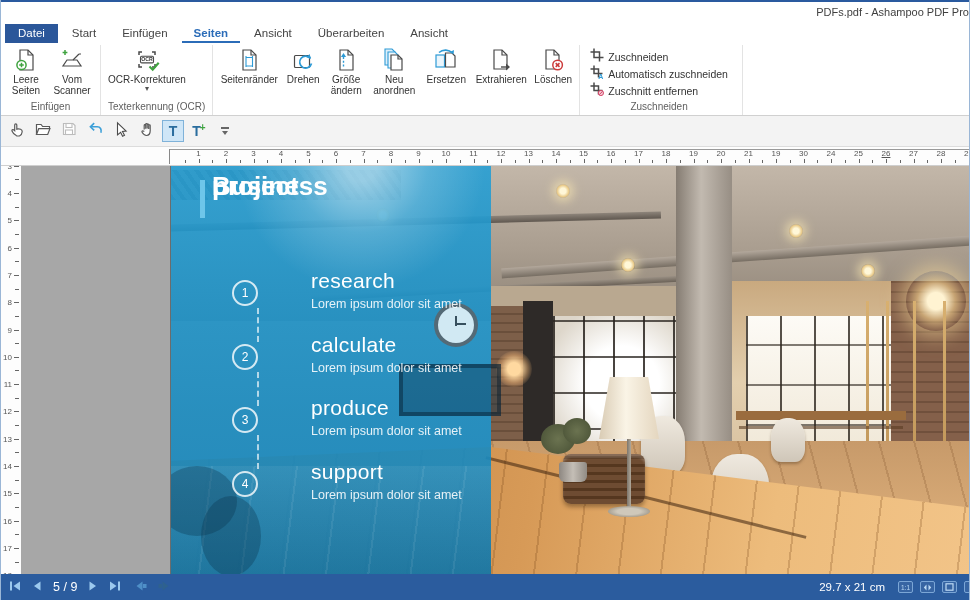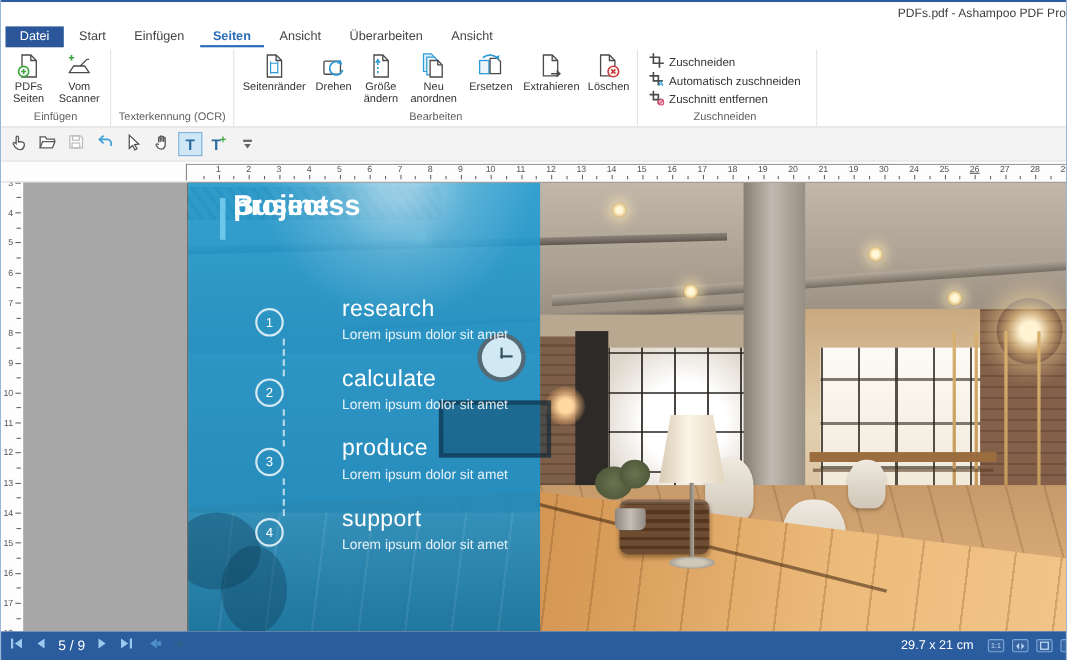--- a/index.html
+++ b/index.html
@@ -192,38 +192,50 @@
       <div class="rgroup-items">
         <div class="rbtn" style="width:40px">
           <span>
             <svg width="26" height="26" viewBox="0 0 26 26" fill="none">
               <path d="M7 3h8l5 5v15H7z" fill="#fff" stroke="#4a4a4a" stroke-width="1.2"></path>
               <path d="M15 3v5h5" fill="none" stroke="#4a4a4a" stroke-width="1.2"></path>
               <circle cx="8.5" cy="18" r="4.6" fill="#fff" stroke="#3fa33f" stroke-width="1.5"></circle>
               <path d="M8.5 15.7v4.6M6.2 18h4.6" stroke="#3fa33f" stroke-width="1.5"></path>
             </svg>
             </span>
-          <span class="lbl">PDFs Seiten</span>
+          <span class="lbl">Leere Seiten</span>
         </div>
         <div class="rbtn" style="width:46px">
           <span>
             <svg width="26" height="26" viewBox="0 0 26 26" fill="none">
               <path d="M4 19h18l-4-6H8z" fill="#fff" stroke="#4a4a4a" stroke-width="1.2"></path>
               <path d="M14 13l6-6M20 7h2" stroke="#4a4a4a" stroke-width="1.2"></path>
               <path d="M6 3v5M3.6 5.5h4.8" stroke="#3fa33f" stroke-width="1.5"></path>
             </svg>
             </span>
           <span class="lbl">Vom Scanner</span>
         </div>
       </div>
       <div class="rgroup-label">Einfügen</div>
     </div>
 
     <div class="rgroup">
       <div class="rgroup-items">
+        <div class="rbtn" style="width:82px">
+          <span>
+            <svg width="26" height="26" viewBox="0 0 26 26" fill="none">
+              <path d="M5 8V5h3M18 5h3v3M21 17v3h-3M8 20H5v-3" stroke="#4a4a4a" stroke-width="1.5"></path>
+              <rect x="6.5" y="9.3" width="13" height="6.6" rx="1.2" fill="#fff" stroke="#4a4a4a" stroke-width="1.1"></rect>
+              <text x="13" y="14.4" text-anchor="middle" font-size="5.2" font-weight="bold" fill="#333" font-family="Liberation Sans, sans-serif">OCR</text>
+              <path d="M15.5 19.5l3.2 3.2 6-7" stroke="#3fa33f" stroke-width="2.1" fill="none"></path>
+            </svg>
+            </span>
+          <span class="lbl">OCR-Korrekturen</span>
+          <span class="caret">▾</span>
+        </div>
       </div>
       <div class="rgroup-label">Texterkennung (OCR)</div>
     </div>
 
     <div class="rgroup">
       <div class="rgroup-items">
         <div class="rbtn" style="width:62px">
           <span>
             <svg width="26" height="26" viewBox="0 0 26 26" fill="none">
               <path d="M7 3h8l5 5v15H7z" fill="#fff" stroke="#4a4a4a" stroke-width="1.2"></path>
@@ -292,21 +304,20 @@
             <svg width="26" height="26" viewBox="0 0 26 26" fill="none">
               <path d="M6 3h8l5 5v14H6z" fill="#fff" stroke="#4a4a4a" stroke-width="1.2"></path>
               <path d="M14 3v5h5" stroke="#4a4a4a" stroke-width="1.2"></path>
               <circle cx="17.6" cy="18" r="4.8" fill="#fff" stroke="#cc3b3b" stroke-width="1.5"></circle>
               <path d="M15.7 16.1l3.8 3.8M19.5 16.1l-3.8 3.8" stroke="#cc3b3b" stroke-width="1.5"></path>
             </svg>
             </span>
           <span class="lbl">Löschen</span>
         </div>
       </div>
-      <div class="rgroup-label">Bearbeiten</div>
     </div>
 
     <div class="rgroup" style="padding-left:10px;padding-right:14px">
       <div class="crop-list" style="flex:1">
         <div class="crop-row">
           <span>
             <svg width="14" height="14" viewBox="0 0 14 14" fill="none">
               <path d="M4 .5v9h9.5M.5 4h9v9.5" stroke="#4a4a4a" stroke-width="1.5"></path>
             </svg></span>
           <span class="lbl">Zuschneiden</span>

